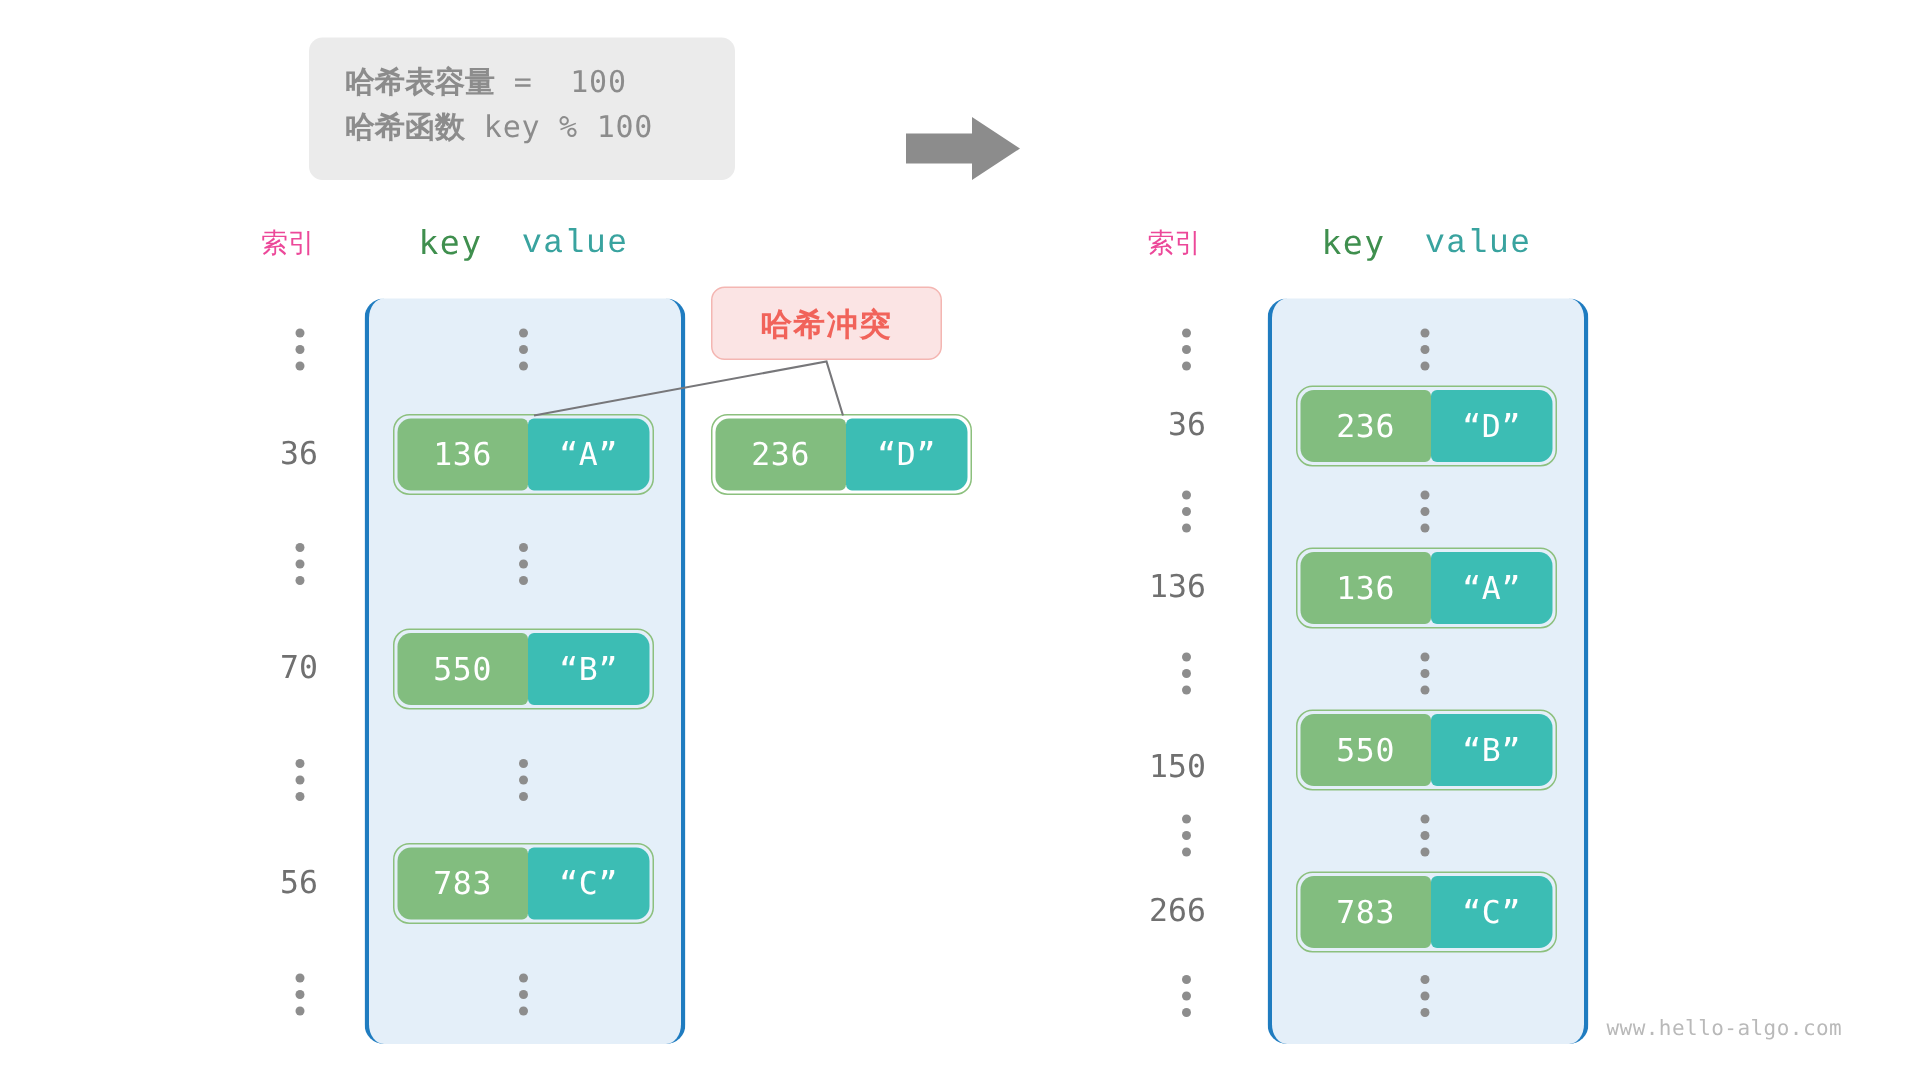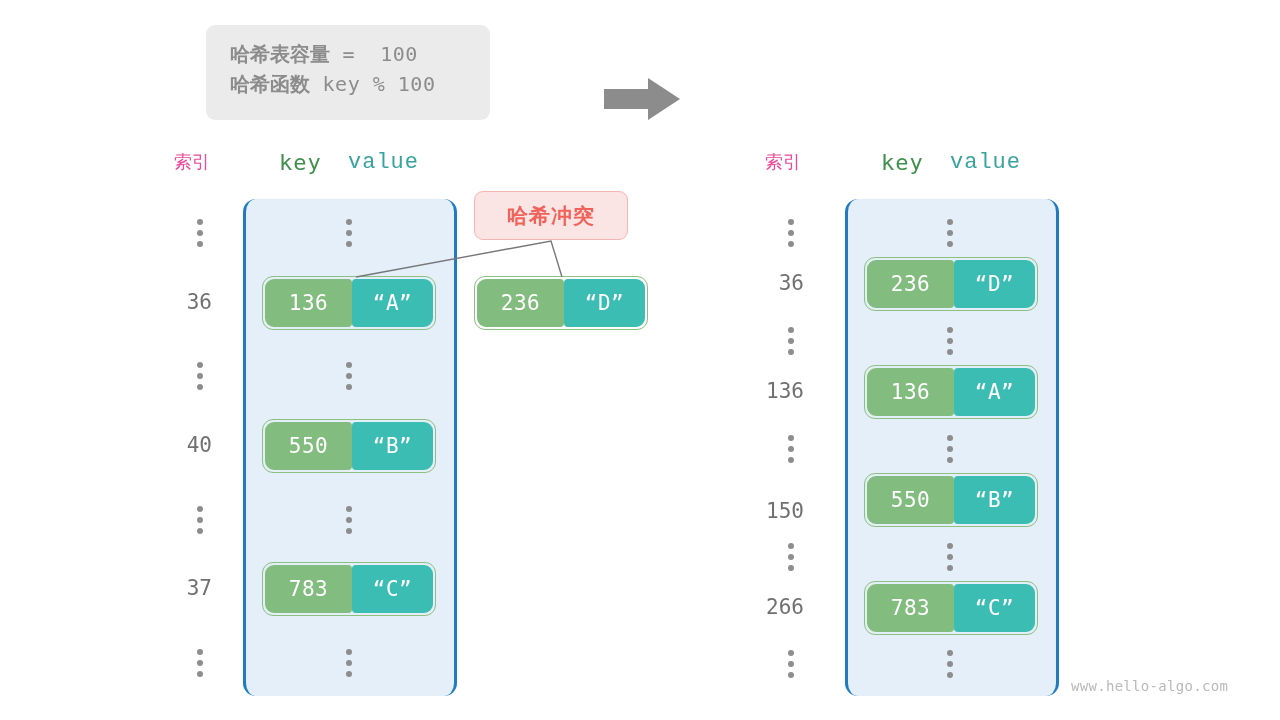--- a/index.html
+++ b/index.html
@@ -103,22 +103,22 @@
   </div>
 
 
   <div class="hdr-index" style="left:174px;top:150px;">索引</div>
   <div class="hdr-kv hdr-key" style="left:279px;top:150px;">key</div>
   <div class="hdr-kv hdr-value" style="left:348px;top:150px;">value</div>
 
   <div class="bucket" style="left:243px;top:199px;width:214px;height:497px;"></div>
 
   <div class="idx" style="left:160px;top:290px;width:52px;">36</div>
-  <div class="idx" style="left:160px;top:433px;width:52px;">40</div>
-  <div class="idx" style="left:160px;top:576px;width:52px;">37</div>
+  <div class="idx" style="left:160px;top:433px;width:52px;">70</div>
+  <div class="idx" style="left:160px;top:576px;width:52px;">56</div>
 
   <div class="vdots" style="left:197px;top:219px;">
       <i></i>
       <i></i>
       <i></i>
     </div>
   <div class="vdots" style="left:197px;top:362px;">
       <i></i>
       <i></i>
       <i></i>

